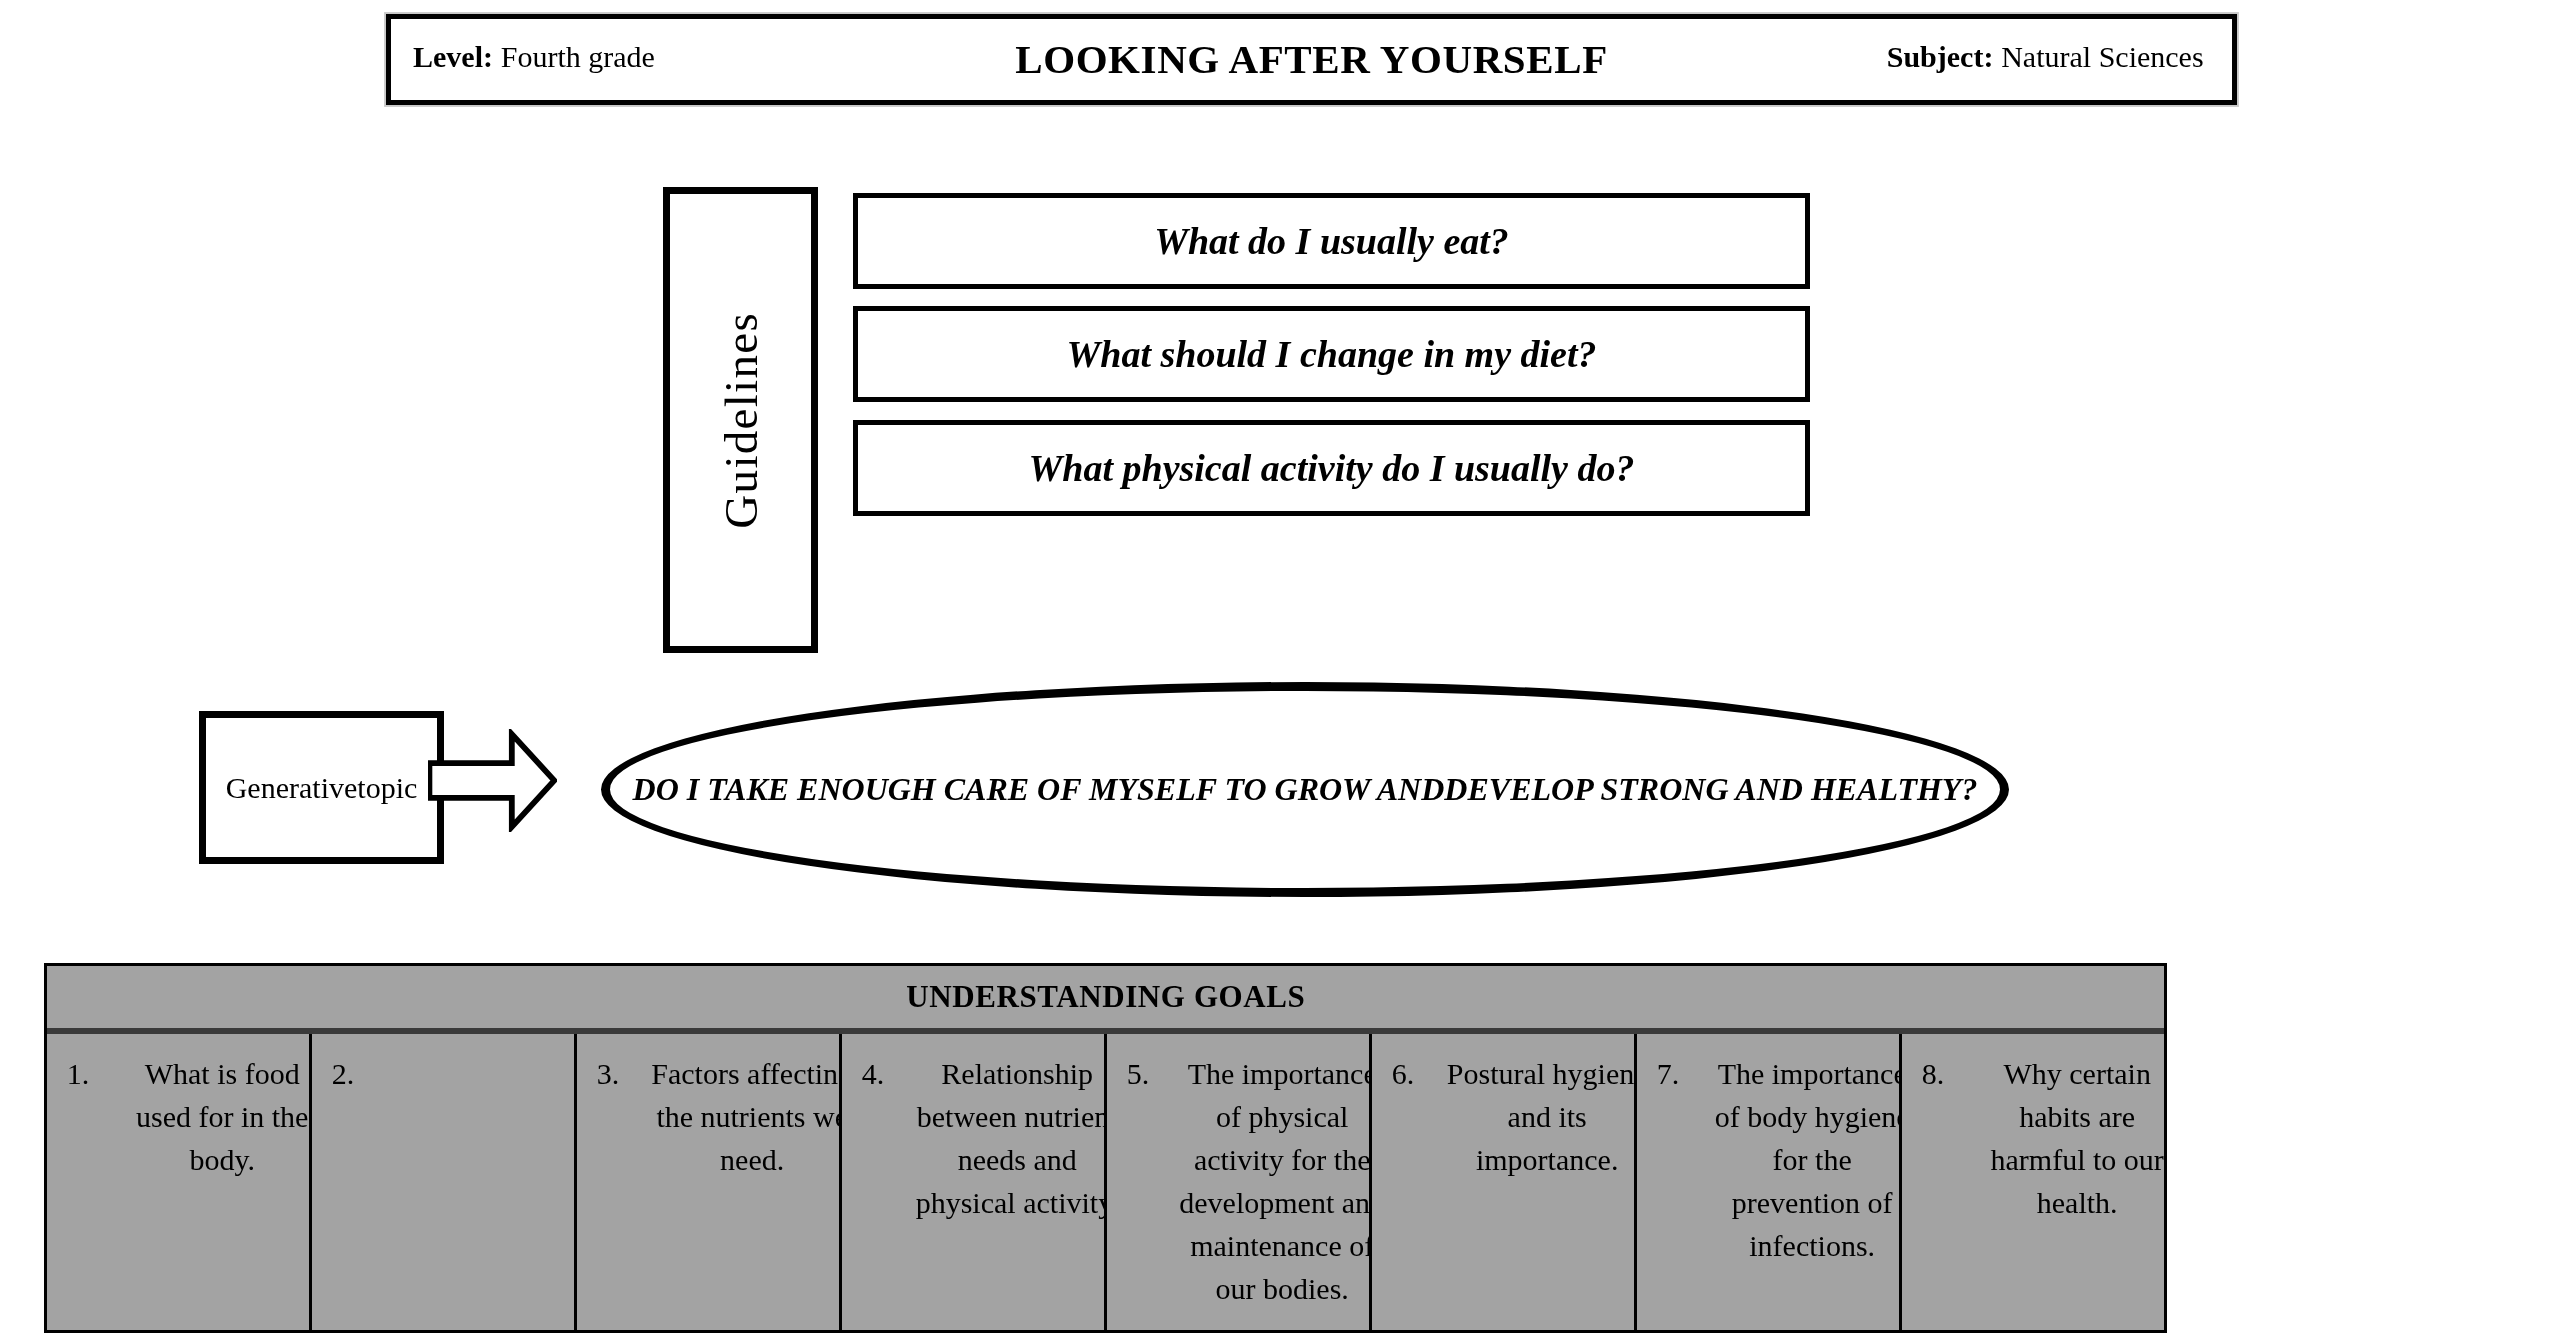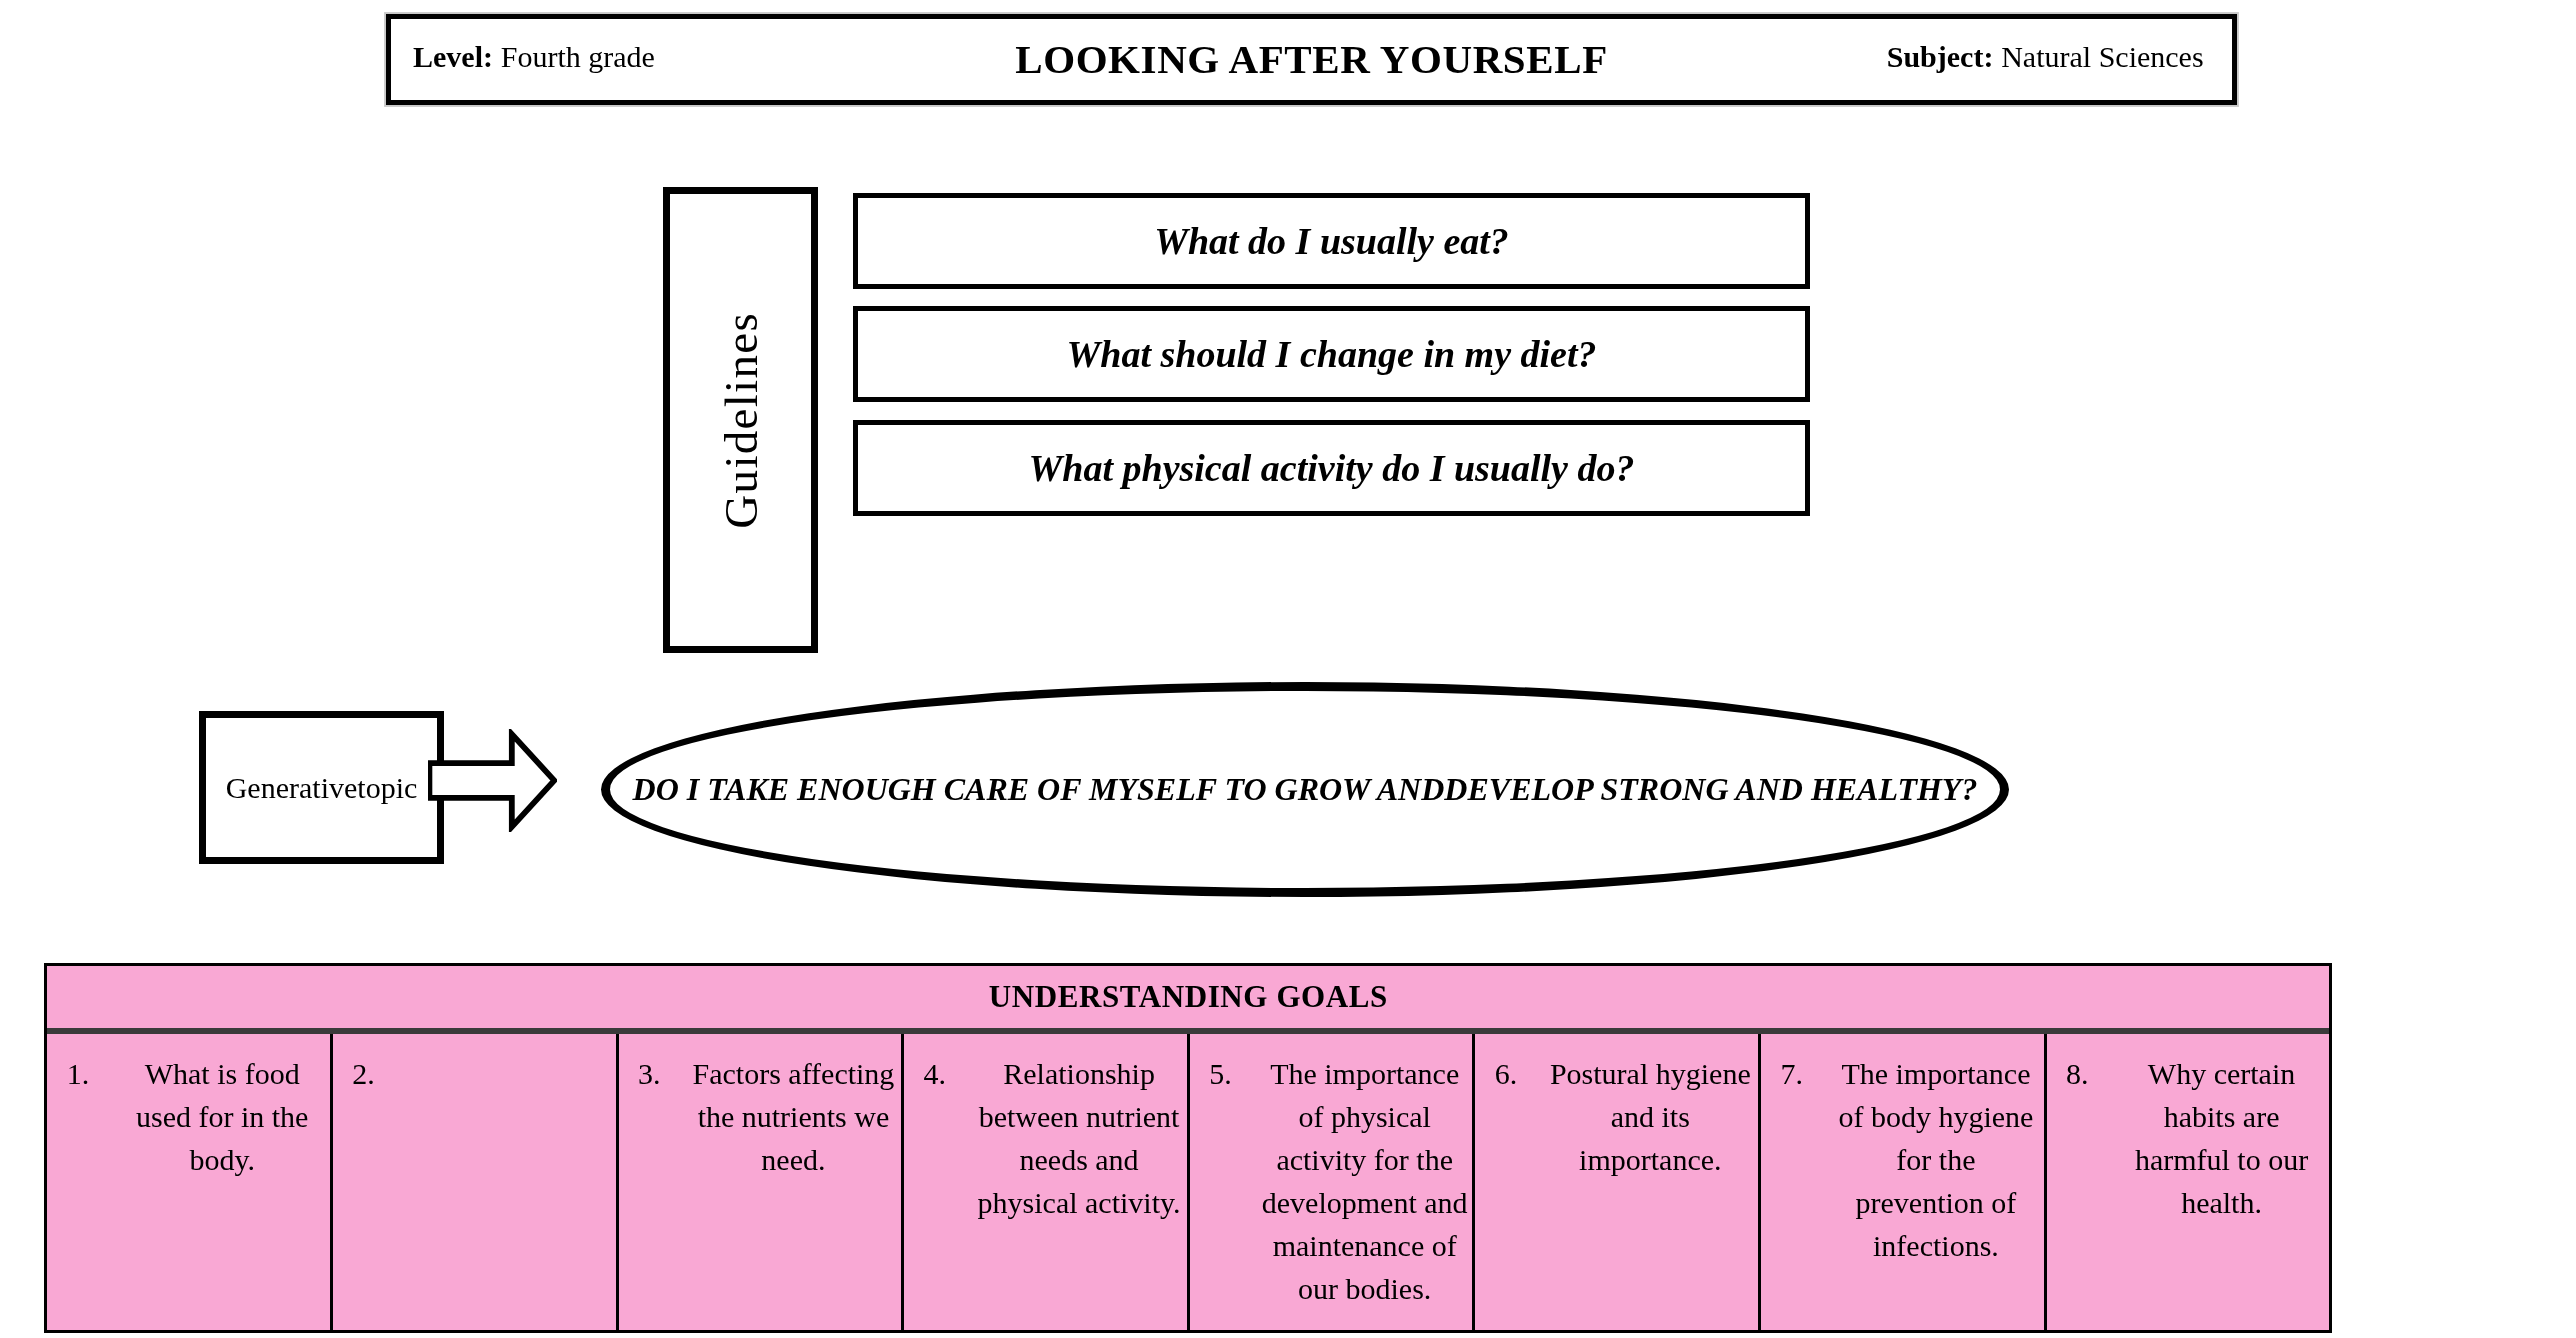--- a/index.html
+++ b/index.html
@@ -106,23 +106,23 @@
     font-size: 32px; font-weight: bold; font-style: italic;
     line-height: 45px;
     text-align: center;
   }
   .topic-ellipse div { white-space: nowrap; }
 
   
   .goals-table {
     position: absolute;
     left: 10.3px; top: 963px;
-    width: 2288px;
+    width: 2123px;
     border: 3.2px solid #000;
-    background: #f9a8d4;
+    background: #a3a3a3;
     box-sizing: border-box;
   }
   .goals-header {
     height: 62px;
     display: flex; align-items: center; justify-content: center;
     font-size: 31px; font-weight: bold;
     letter-spacing: 0.6px;
     border-bottom: 6.5px solid #3a3a3a;
   }
   .goals-row {

